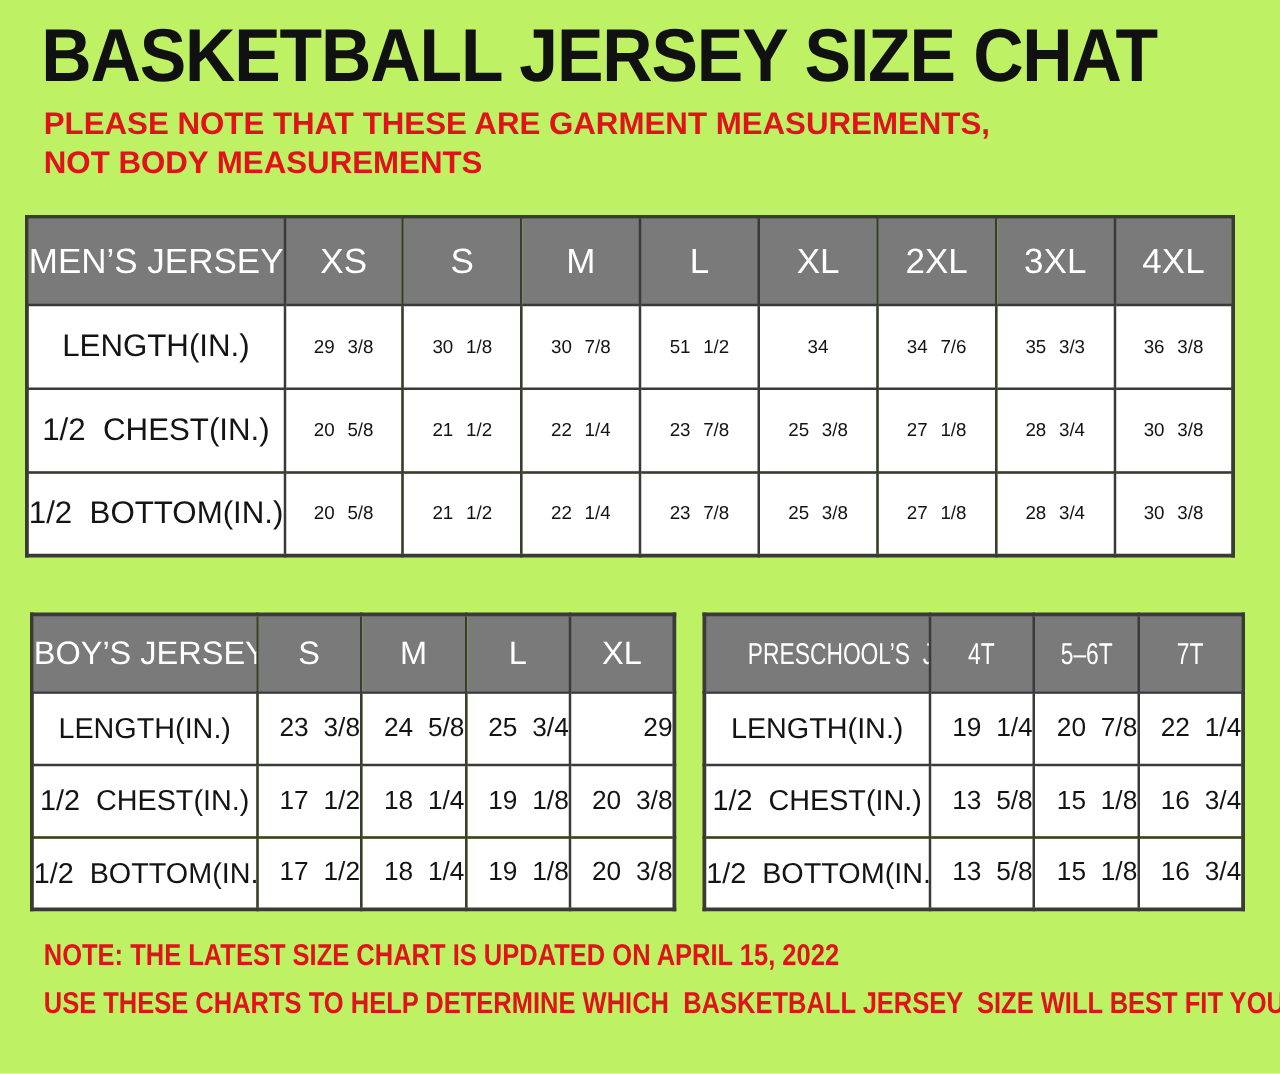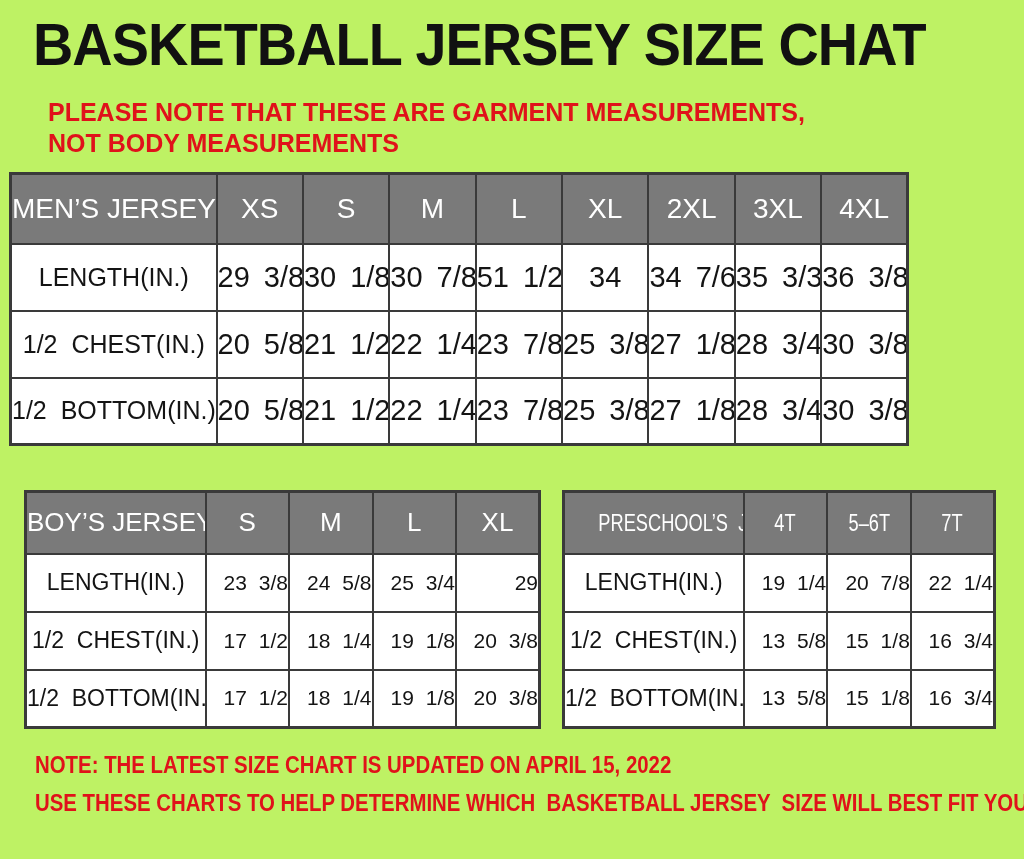--- a/index.html
+++ b/index.html
@@ -10,21 +10,21 @@
     font-family:"Liberation Sans", sans-serif;
     overflow:hidden;
   }
   .title{
     position:absolute;left:33px;top:10px;margin:0;
     font-size:60px;font-weight:bold;color:var(--title-text,#111);
     letter-spacing:-1px;white-space:nowrap;
     transform:scaleX(0.93);transform-origin:left top;
   }
   .note-top{
-    position:absolute;left:35px;top:84px;margin:13px;
+    position:absolute;left:35px;top:84px;margin:0;
     width:760px;
     font-size:25px;line-height:31px;font-weight:bold;
     color:var(--accent-red,#e0121a);
   }
   .note-bottom{
     position:absolute;left:35px;margin:0;
     font-size:24px;font-weight:bold;
     color:var(--accent-red,#e0121a);
     white-space:pre;
     transform:scaleX(0.85);transform-origin:left top;
@@ -45,27 +45,27 @@
   }
   table.size-table th{
     background:var(--header-cell-bg,#7a7a7a);
     color:var(--header-cell-text,#fff);
     font-weight:normal;
   }
   table.size-table td{background:#fff;color:#141414;}
   table.size-table td.label{font-weight:normal;white-space:pre;}
   table.size-table td.val{word-spacing:6px;white-space:nowrap;}
 
-  #mens-table{left:9px;top:172px;width:900px;}
+  #mens-table{left:20px;top:172px;width:968px;}
   #mens-table col.label-col{width:206px;}
   #mens-table thead tr{height:70px;}
   #mens-table tbody tr{height:67px;}
   #mens-table th{font-size:28px;}
   #mens-table td.label{font-size:25px;}
-  #mens-table td.val{font-size:29px;}
+  #mens-table td.val{font-size:15px;}
 
   #boys-table{left:24px;top:490px;width:517px;}
   #boys-table col.label-col{width:180px;}
   #preschool-table{left:562px;top:490px;width:434px;}
   #preschool-table col.label-col{width:180px;}
   #boys-table thead tr, #preschool-table thead tr{height:62px;}
   #boys-table tbody tr, #preschool-table tbody tr{height:58px;}
   #boys-table th, #preschool-table th{font-size:26px;}
   #boys-table td.label, #preschool-table td.label{font-size:23px;}
   #boys-table td.val, #preschool-table td.val{font-size:21px;text-align:right;}

